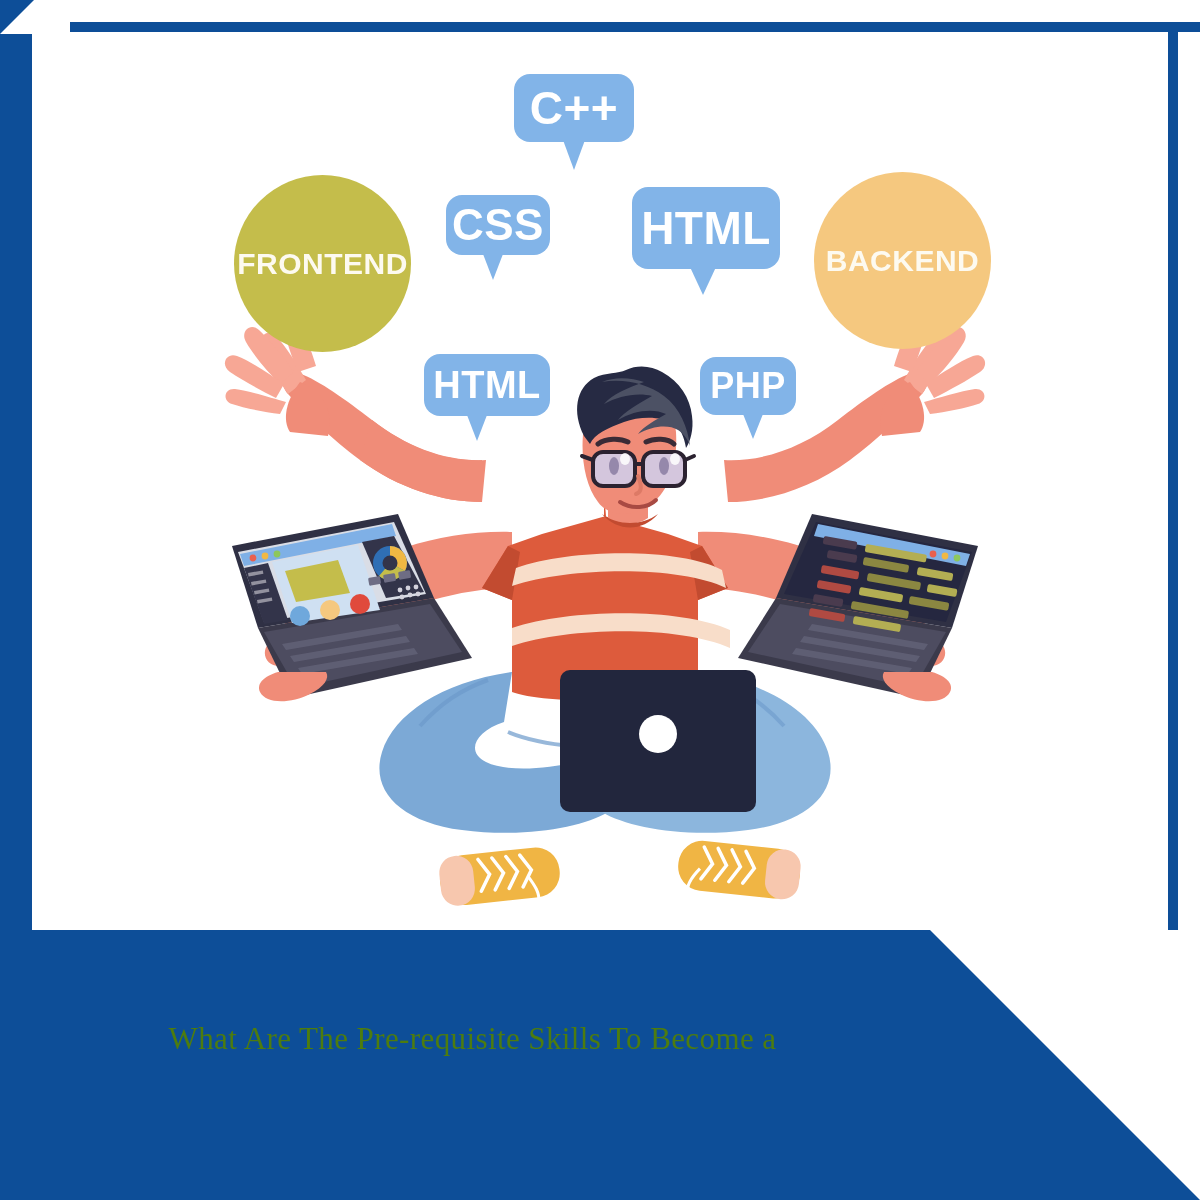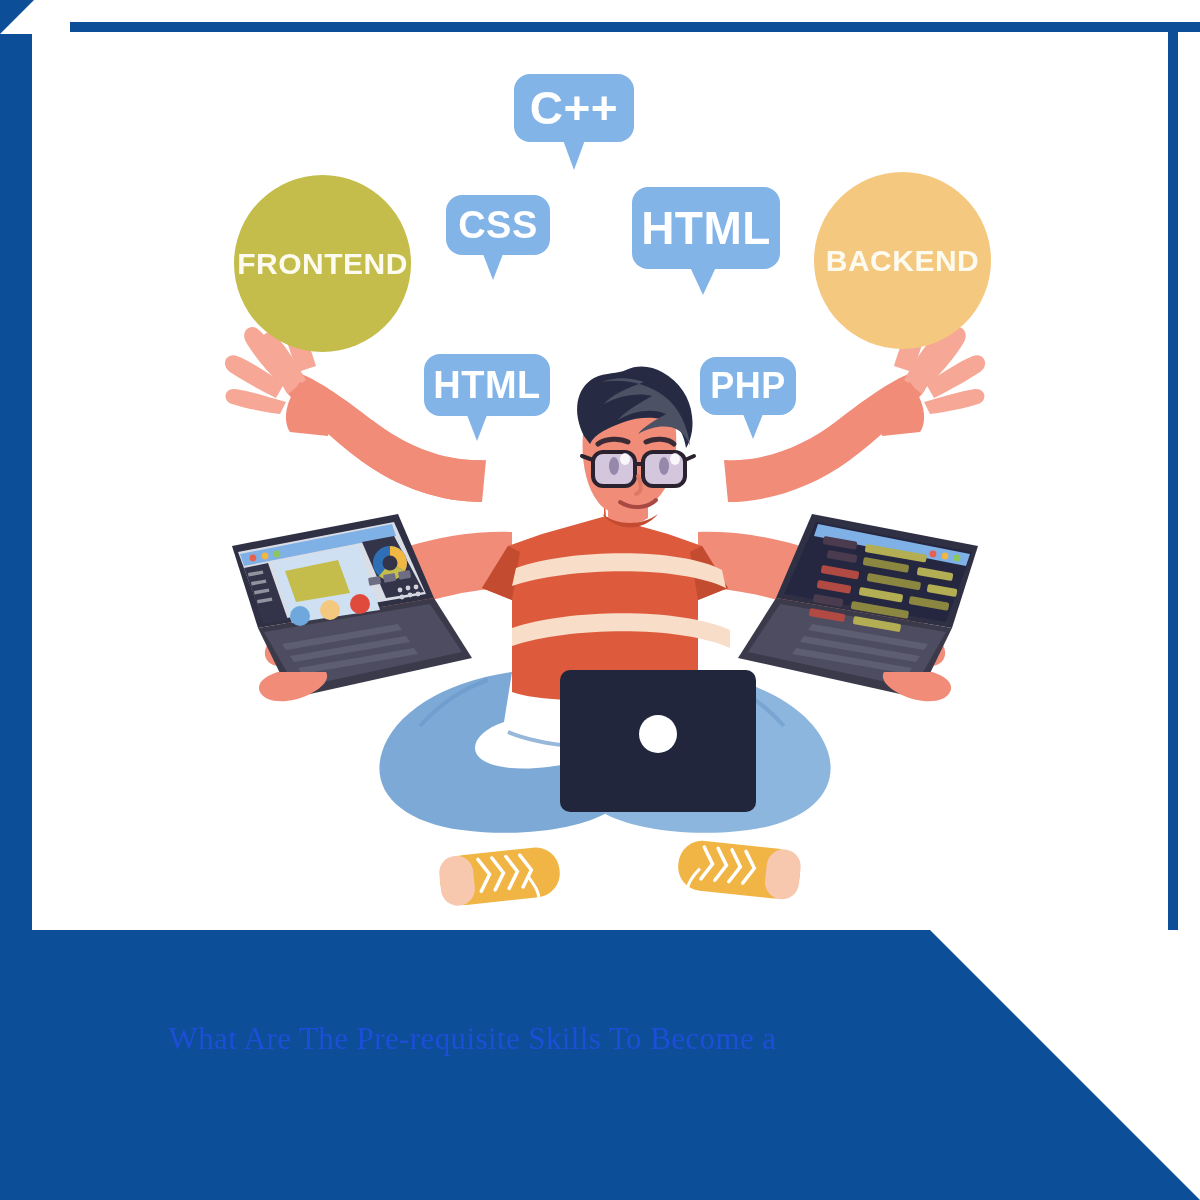--- a/index.html
+++ b/index.html
@@ -14,21 +14,21 @@
   .corner-notch{position:absolute;left:0;top:0;width:70px;height:34px;background:#ffffff;
     clip-path:polygon(0 0,70px 0,70px 34px,0 34px);}
   .corner-notch:after{content:"";position:absolute;left:0;top:0;width:0;height:0;
     border-left:34px solid var(--blue);border-bottom:34px solid transparent;}
 
   
   .footer{position:absolute;left:0;top:930px;width:1200px;height:270px;background:var(--blue);}
   .footer-cut{position:absolute;left:930px;top:930px;width:270px;height:270px;
     background:#ffffff;clip-path:polygon(100% 0,100% 100%,0 0);}
   .footer-title{position:absolute;left:0;top:1010px;width:945px;text-align:center;
-    color:#1d4ed8;font-family:"Liberation Serif",serif;font-size:31px;line-height:1.85;
+    color:#4d7c0f;font-family:"Liberation Serif",serif;font-size:31px;line-height:1.85;
     letter-spacing:.4px;}
   .footer-title .l2{display:block;}
 
   
   .card{position:absolute;left:42px;top:32px;width:1126px;height:898px;background:#ffffff;overflow:hidden;}
 
   
   .circle{position:absolute;border-radius:50%;display:flex;flex-direction:row;
     align-items:center;justify-content:center;color:#fdfaf0;font-weight:bold;
     font-size:30px;line-height:1.12;letter-spacing:.5px;text-align:center;}
@@ -37,21 +37,21 @@
 
   
   .bubble{position:absolute;background:var(--bubble);border-radius:16px;
     display:flex;align-items:center;justify-content:center;
     color:#ffffff;font-weight:bold;letter-spacing:.5px;}
   .bubble:after{content:"";position:absolute;left:50%;margin-left:-13px;bottom:-26px;
     width:0;height:0;border-left:13px solid transparent;border-right:13px solid transparent;
     border-top:28px solid var(--bubble);}
   #b-cpp {left:472px;top:42px; width:120px;height:68px;font-size:46px;}
   #b-cpp:after{margin-left:-11px;border-left-width:11px;border-right-width:11px;border-top-width:30px;bottom:-28px;}
-  #b-css {left:404px;top:163px;width:104px;height:60px;font-size:38px;}
+  #b-css {left:404px;top:163px;width:104px;height:60px;font-size:44px;}
   #b-css:after{margin-left:-10px;left:45%;border-left-width:10px;border-right-width:10px;border-top-width:26px;bottom:-25px;}
   #b-html{left:580px;top:155px;width:148px;height:82px;font-size:46px;margin-left:10px;}
   #b-html:after{left:48%;}
   #b-java{left:382px;top:322px;width:126px;height:62px;font-size:38px;}
   #b-java:after{left:42%;margin-left:-10px;border-left-width:10px;border-right-width:10px;border-top-width:26px;bottom:-25px;}
   #b-php {left:658px;top:325px;width:96px;height:58px;font-size:36px;}
   #b-php:after{left:55%;margin-left:-10px;border-left-width:10px;border-right-width:10px;border-top-width:25px;bottom:-24px;}
 
   
   .char{position:absolute;left:0;top:0;width:1126px;height:898px;}

